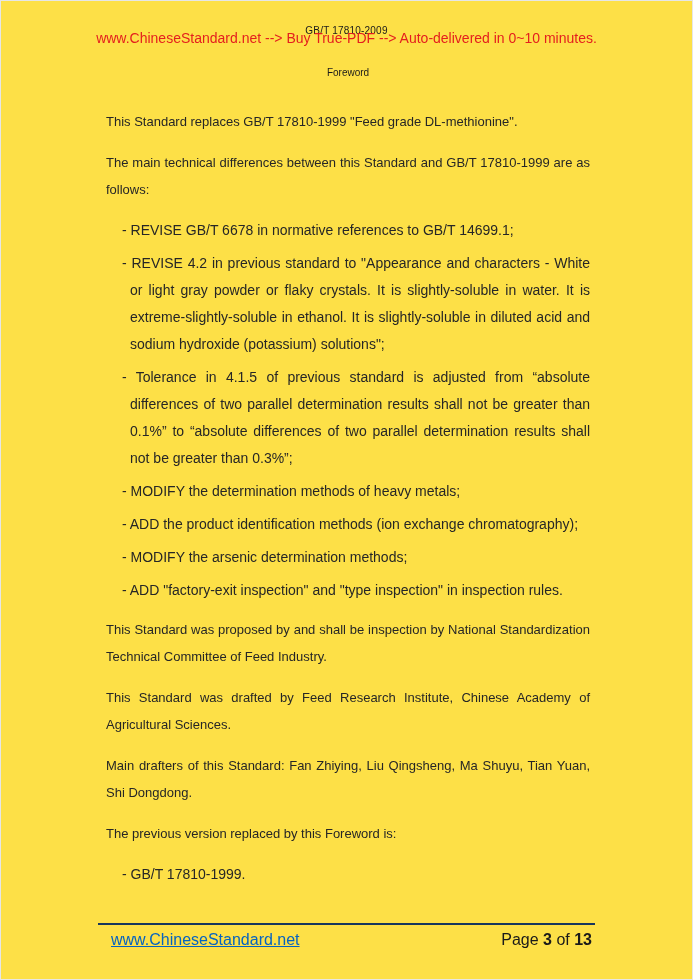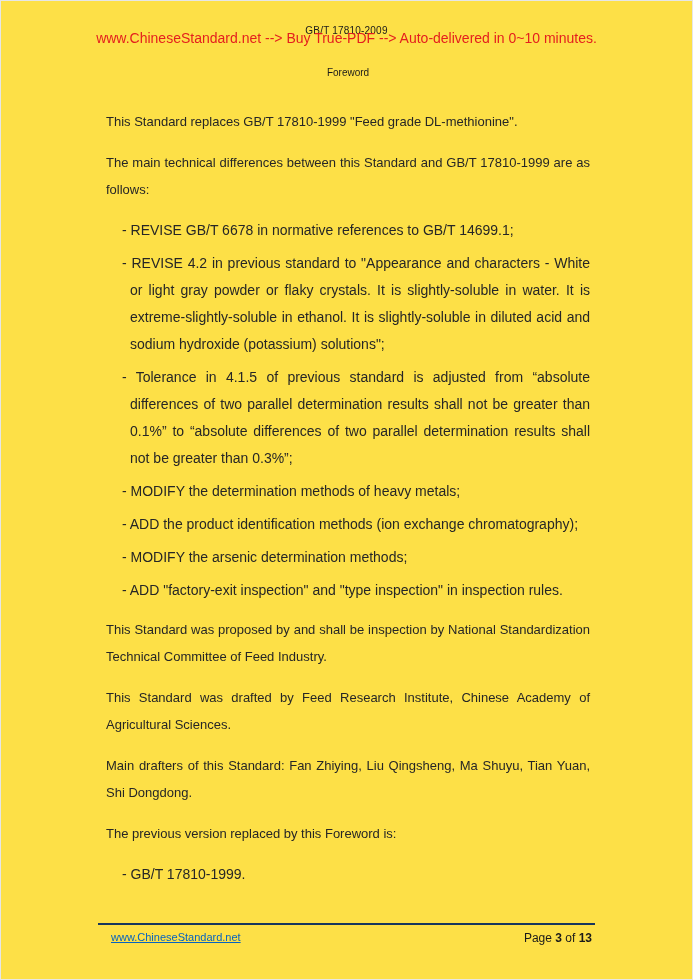--- a/index.html
+++ b/index.html
@@ -69,30 +69,30 @@
     position: absolute;
     left: 97px;
     right: 97px;
     top: 922px;
     border-top: 2px solid #17365d;
   }
   .footer-link {
     position: absolute;
     left: 110px;
     top: 930px;
-    font-size: 11px;
+    font-size: 16px;
     color: #0563c1;
     text-decoration: underline;
     cursor: pointer;
   }
   .page-label {
     position: absolute;
     right: 100px;
     top: 930px;
-    font-size: 12px;
+    font-size: 16px;
     color: #1a1a1a;
   }
   .page-label .b { font-weight: bold; }
 </style>
 </head>
 <body>
 
 <div class="page">
 
   <div class="doc-header">GB/T 17810-2009</div>

